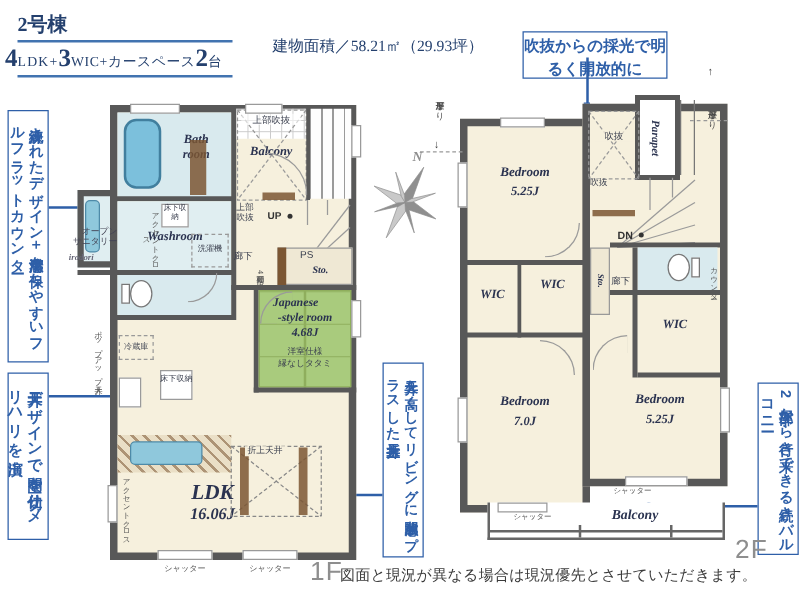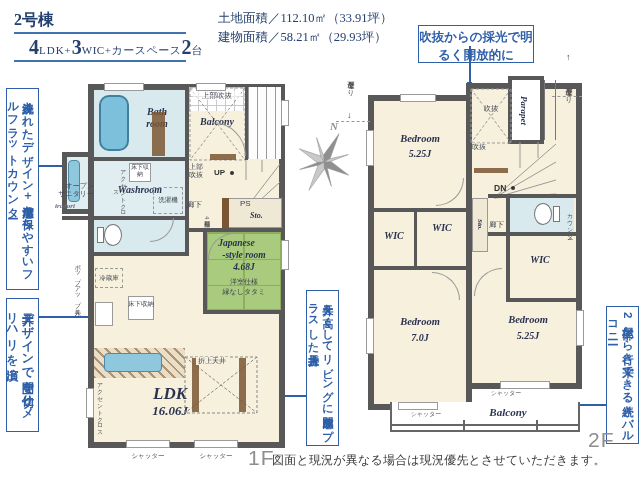--- a/index.html
+++ b/index.html
@@ -35,25 +35,24 @@
   .water{background:#d9eaee;}
   .wood{background:#7b5633;}
 </style>
 </head>
 <body>
 
 <div id="canvas">
 
   <div class="a serifhdr" style="left:14px;top:10px;font-size:16px;font-weight:bold;">2号棟</div>
   <div class="a" style="left:14px;top:32px;width:172px;height:2px;background:#4273b0;"></div>
-  <div class="a serifhdr" style="left:29px;top:36px;white-space:nowrap;">
+  <div class="a serifhdr" style="left:4px;top:36px;white-space:nowrap;">
     <span style="font-size:20px;font-weight:bold;">4</span><span style="font-size:11px;letter-spacing:1px;">LDK+</span><span style="font-size:20px;font-weight:bold;">3</span><span style="font-size:11px;letter-spacing:0.5px;">WIC+カースペース</span><span style="font-size:20px;font-weight:bold;">2</span><span style="font-size:11px;">台</span>
   </div>
   <div class="a" style="left:14px;top:60px;width:172px;height:2px;background:#4273b0;"></div>
-  <div class="a serifhdr" style="left:218px;top:10px;font-size:12.5px;">土地面積／112.10㎡（33.91坪）</div>
   <div class="a serifhdr" style="left:218px;top:29px;font-size:12.5px;">建物面積／58.21㎡（29.93坪）</div>
 
   <div class="a co" style="left:418px;top:25px;width:116px;height:38px;font-size:12.5px;line-height:1.45;text-align:center;padding-top:2px;">吹抜からの採光で明るく開放的に</div>
   <div class="a cline" style="left:469px;top:46px;width:2px;height:98px;"></div>
   <div class="a csq" style="left:467px;top:82px;"></div>
   <div class="a csq" style="left:467px;top:142px;"></div>
 
   <div class="a co cov" style="left:6px;top:88px;width:33px;height:202px;font-size:11.5px;">洗練されたデザイン＋清潔感を保ちやすいフルフラットカウンター</div>
   <div class="a cline" style="left:39px;top:165px;width:98px;height:2px;"></div>
   <div class="a cdot" style="left:134px;top:163px;"></div>

